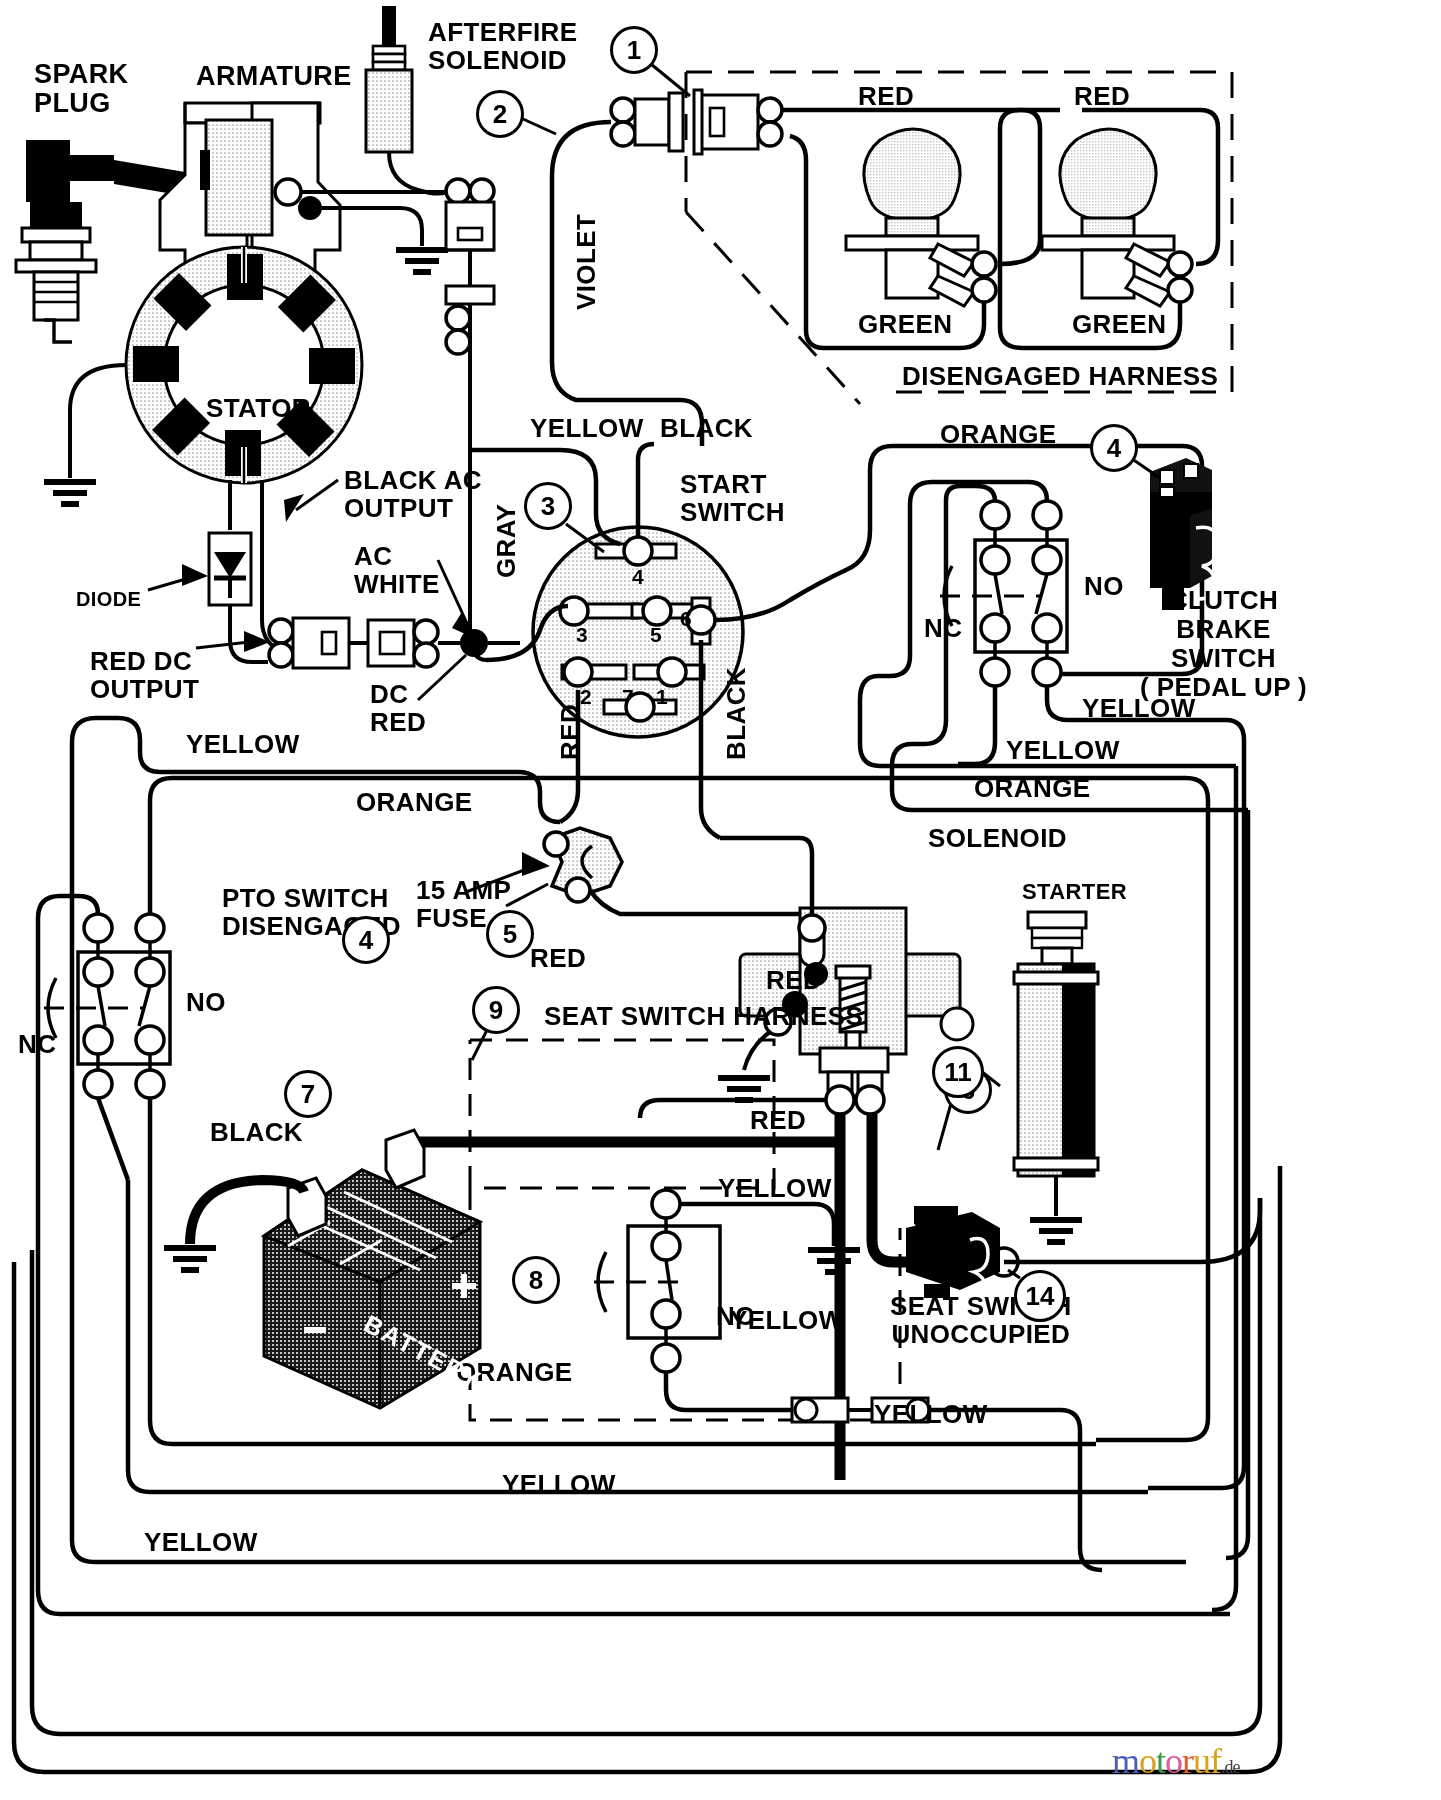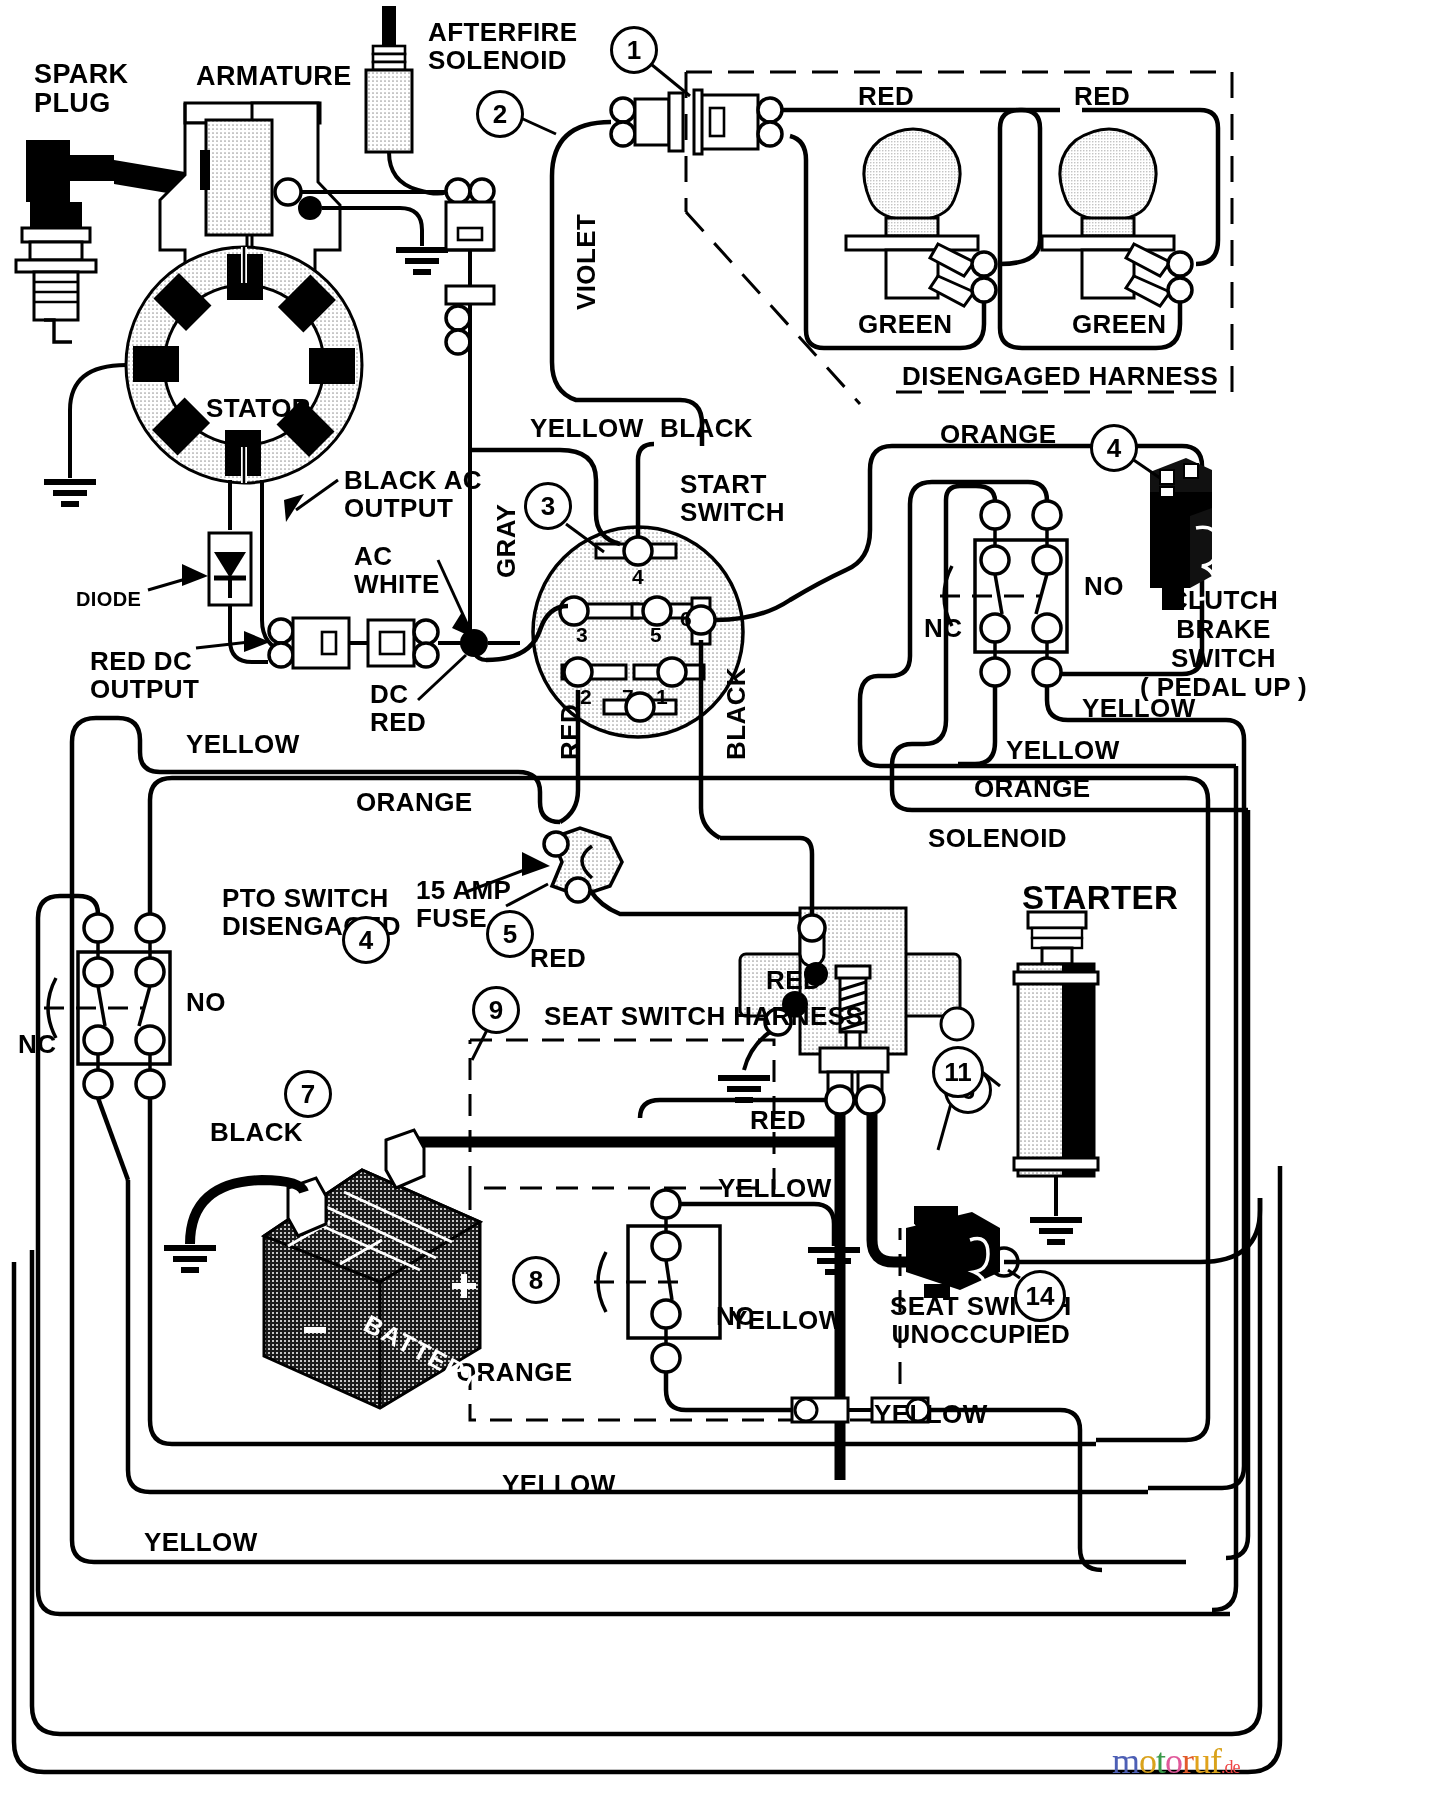--- a/index.html
+++ b/index.html
@@ -4,21 +4,21 @@
 <style>
   html,body{margin:0;padding:0;background:#fff;}
   body{font-family:"Liberation Sans",sans-serif;}
   #root{position:relative;width:1441px;height:1800px;background:#fff;overflow:hidden;}
   svg{position:absolute;left:0;top:0;}
   .lbl{position:absolute;font-family:"Liberation Sans",sans-serif;font-weight:bold;color:#000;
        letter-spacing:.4px;line-height:1.08;white-space:pre;}
   .vert{transform-origin:0 0;}
   .wm{position:absolute;font-family:"Liberation Serif",serif;font-size:36px;letter-spacing:-1px;}
   .wm span{display:inline;}
-  .wm .de{font-size:18px;color:#ef4444;font-family:Liberation Serif, serif;}
+  .wm .de{font-size:18px;color:#404040;font-family:Liberation Serif, serif;}
 </style>
 </head>
 <body>
 
 <div id="root">
 
 <svg width="1441" height="1800" viewBox="0 0 1441 1800">
   <defs>
     <pattern id="dots" width="4" height="4" patternUnits="userSpaceOnUse">
       <rect width="4" height="4" fill="#fff"></rect>
@@ -575,21 +575,21 @@
 <div class="lbl" style="left:222px;top:884px;font-size:26px;">PTO SWITCH
 DISENGAGED</div>
 <div class="lbl" style="left:186px;top:988px;font-size:26px;">NO</div>
 <div class="lbl" style="left:18px;top:1030px;font-size:26px;">NC</div>
 
 <div class="lbl" style="left:416px;top:876px;font-size:26px;">15 AMP
 FUSE</div>
 <div class="lbl" style="left:530px;top:944px;font-size:26px;">RED</div>
 
 <div class="lbl" style="left:928px;top:824px;font-size:26px;">SOLENOID</div>
-<div class="lbl" style="left:1022px;top:880px;font-size:33px;">STARTER</div>
+<div class="lbl" style="left:1022px;top:880px;font-size:22px;">STARTER</div>
 <div class="lbl" style="left:766px;top:966px;font-size:26px;">RED</div>
 
 <div class="lbl" style="left:544px;top:1002px;font-size:26px;">SEAT SWITCH HARNESS</div>
 <div class="lbl" style="left:750px;top:1106px;font-size:26px;">RED</div>
 
 <div class="lbl" style="left:210px;top:1118px;font-size:26px;">BLACK</div>
 
 <div class="lbl" style="left:718px;top:1174px;font-size:26px;">YELLOW</div>
 <div class="lbl" style="left:716px;top:1302px;font-size:26px;">NC</div>
 <div class="lbl" style="left:718px;top:1306px;font-size:26px;opacity:0;"></div>

